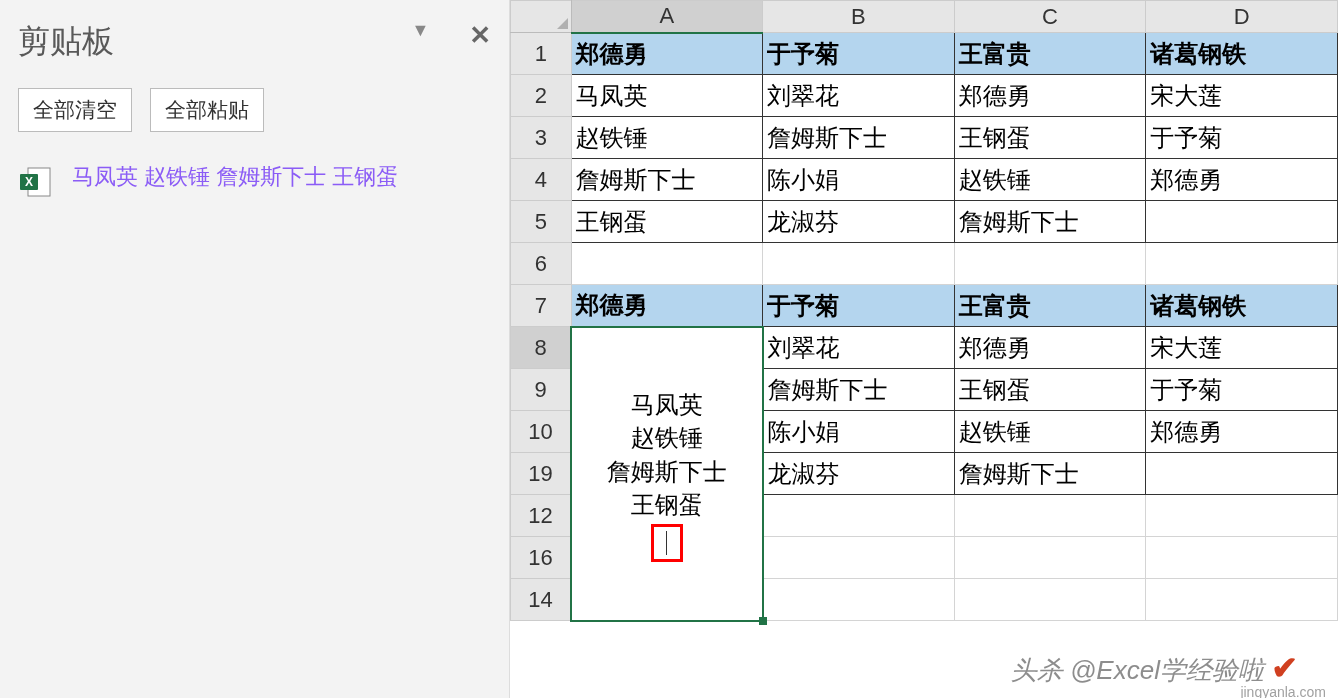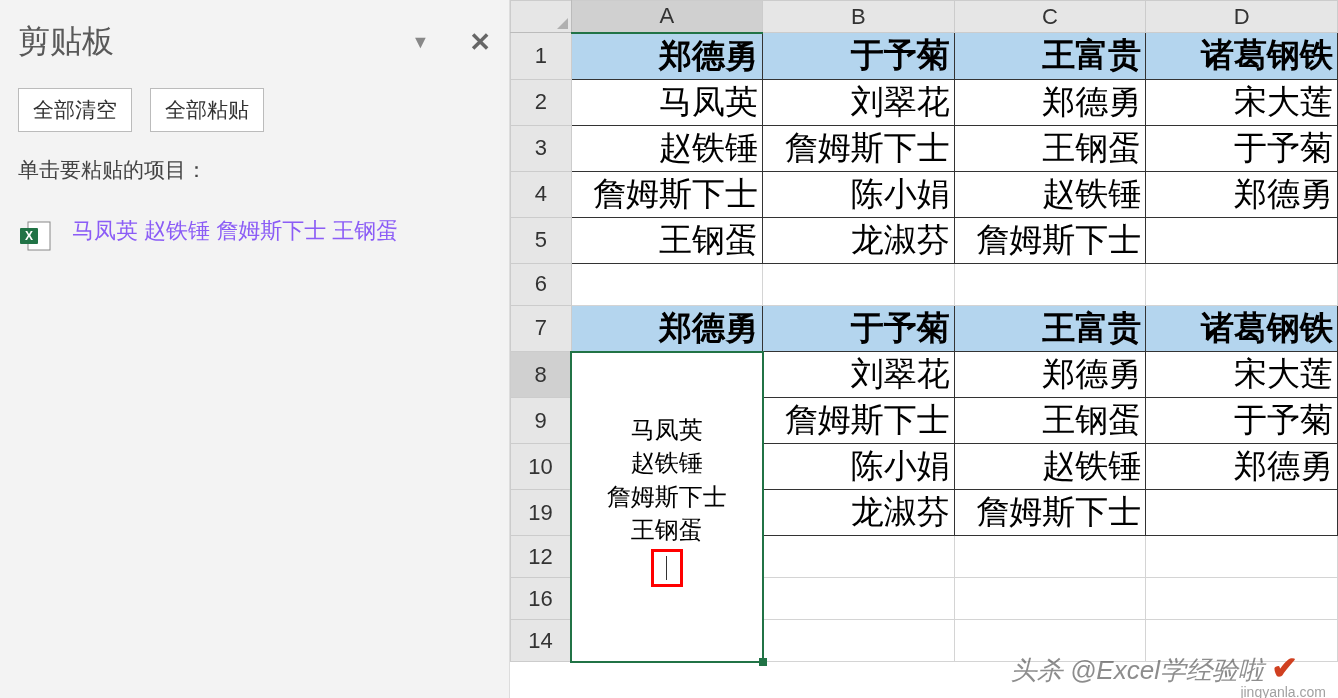--- a/index.html
+++ b/index.html
@@ -13,21 +13,21 @@
       position: relative;
     }
     .clipboard-panel {
       width: 510px;
       background: #f3f3f3;
       padding: 20px 18px;
       border-right: 1px solid #ddd;
     }
     .panel-header {
       display: flex;
-      align-items: center;
+      align-items: flex-start;
       margin-bottom: 24px;
     }
     .panel-title {
       font-size: 32px;
       color: #595959;
       flex: 1;
     }
     .dropdown-icon {
       color: #888;
       font-size: 18px;
@@ -125,22 +125,22 @@
       color: #333;
       width: 60px;
       height: 42px;
     }
     .row-header.active {
       background: #d0d0d0;
       border-right: 2px solid #217346;
     }
     .cell {
       border: 1px solid #d4d4d4;
-      text-align: right;
-      font-size: 33px;
+      text-align: left;
+      font-size: 24px;
       height: 42px;
       background: white;
       padding: 0 4px;
     }
     .cell.header-cell {
       background: #b4d5ee;
       font-weight: bold;
       border: 1px solid #333;
     }
     .cell.data-cell {
@@ -210,21 +210,20 @@
 <div class="clipboard-panel">
   <div class="panel-header">
     <div class="panel-title">剪贴板</div>
     <div class="dropdown-icon">▼</div>
     <div class="close-icon">✕</div>
   </div>
   <div class="panel-buttons">
     <button class="panel-btn">全部清空</button>
     <button class="panel-btn">全部粘贴</button>
   </div>
-  <div class="panel-hint">单击要粘贴的项目：</div>
   <div class="clip-item">
     <div class="excel-icon">
       <svg viewBox="0 0 36 36">
         <rect x="10" y="4" width="22" height="28" fill="white" stroke="#888" stroke-width="1"></rect>
         <rect x="2" y="10" width="18" height="16" fill="#217346" rx="1"></rect>
         <text x="11" y="22" fill="white" font-size="12" font-weight="bold" text-anchor="middle">X</text>
       </svg>
     </div>
     <div class="clip-text">马凤英 赵铁锤 詹姆斯下士 王钢蛋</div>
   </div>

